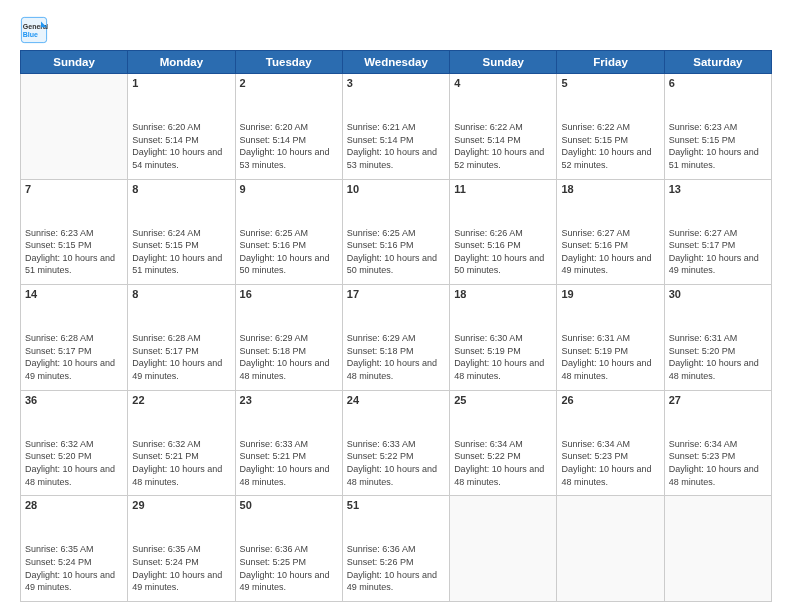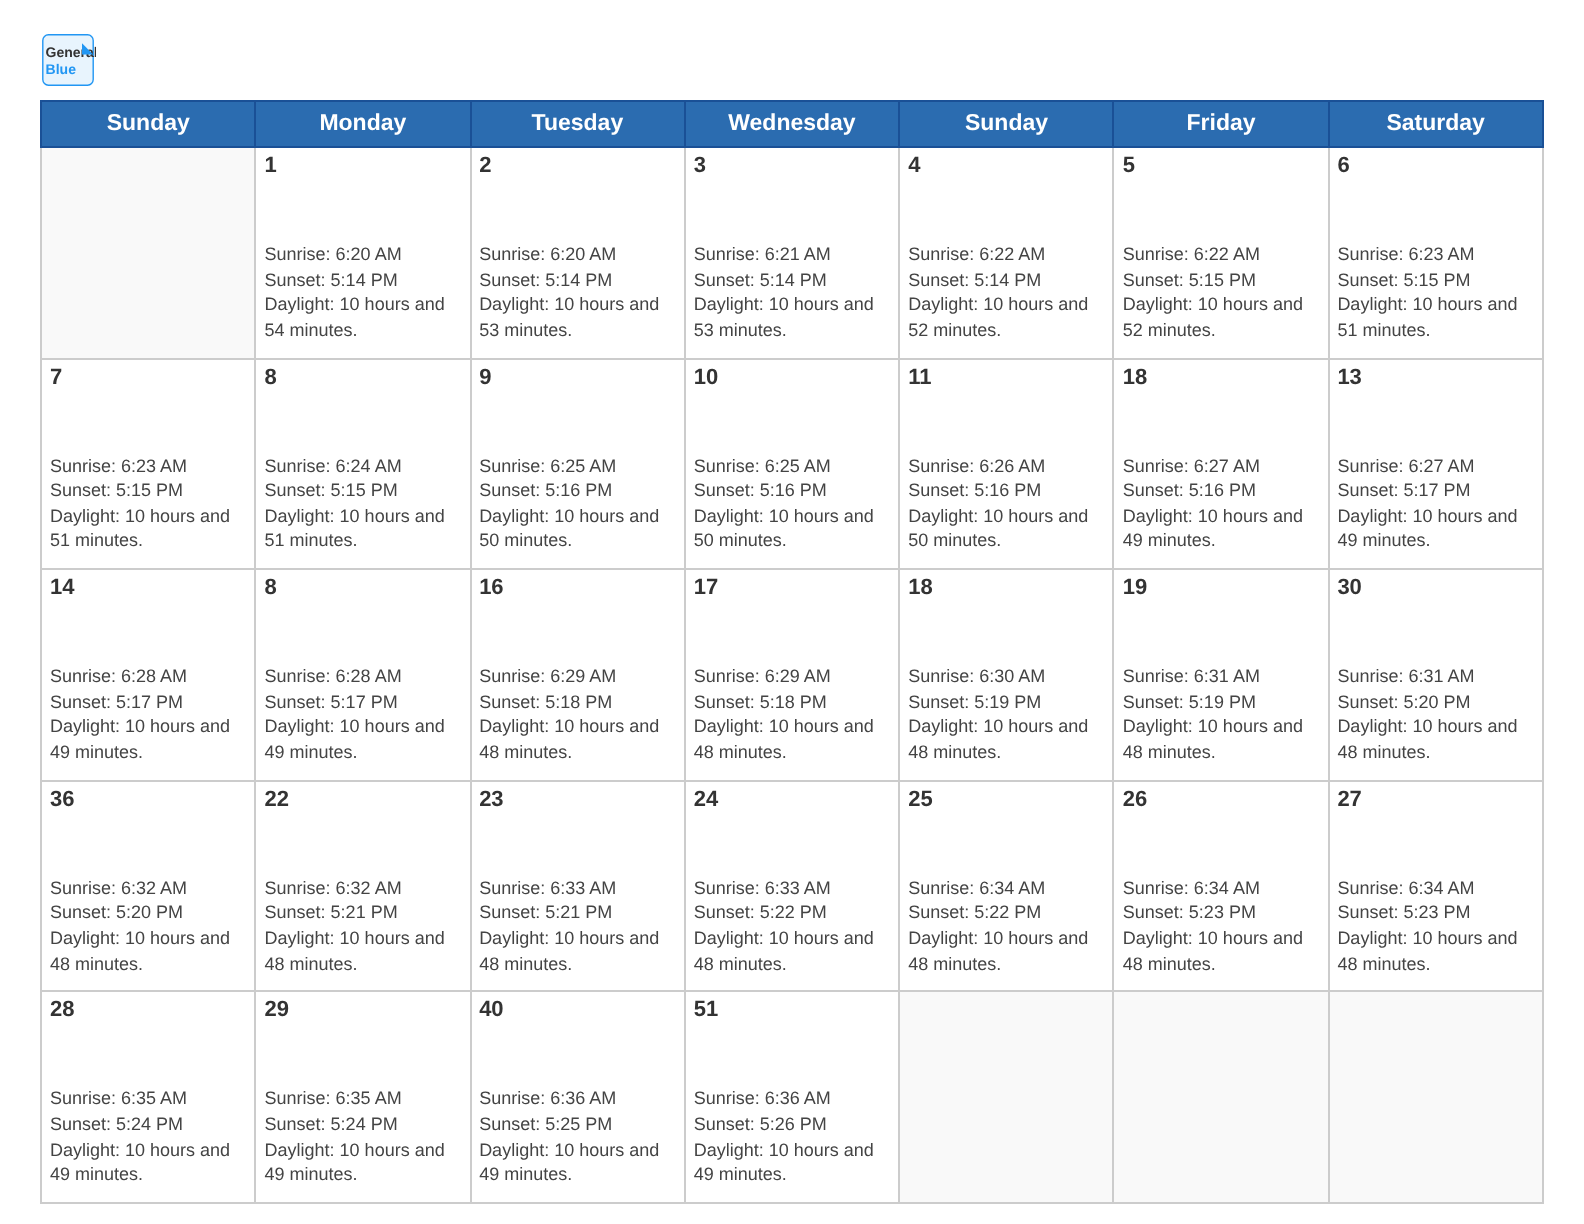--- a/index.html
+++ b/index.html
@@ -252,21 +252,21 @@
         <tr>
           <td>
             <div class="day-number">28</div>
             <div class="day-info">Sunrise: 6:35 AM<br>Sunset: 5:24 PM<br>Daylight: 10 hours and 49 minutes.</div>
           </td>
           <td>
             <div class="day-number">29</div>
             <div class="day-info">Sunrise: 6:35 AM<br>Sunset: 5:24 PM<br>Daylight: 10 hours and 49 minutes.</div>
           </td>
           <td>
-            <div class="day-number">40</div>
+            <div class="day-number">50</div>
             <div class="day-info">Sunrise: 6:36 AM<br>Sunset: 5:25 PM<br>Daylight: 10 hours and 49 minutes.</div>
           </td>
           <td>
             <div class="day-number">51</div>
             <div class="day-info">Sunrise: 6:36 AM<br>Sunset: 5:26 PM<br>Daylight: 10 hours and 49 minutes.</div>
           </td>
           <td class="empty-cell"></td>
           <td class="empty-cell"></td>
           <td class="empty-cell"></td>
         </tr>

